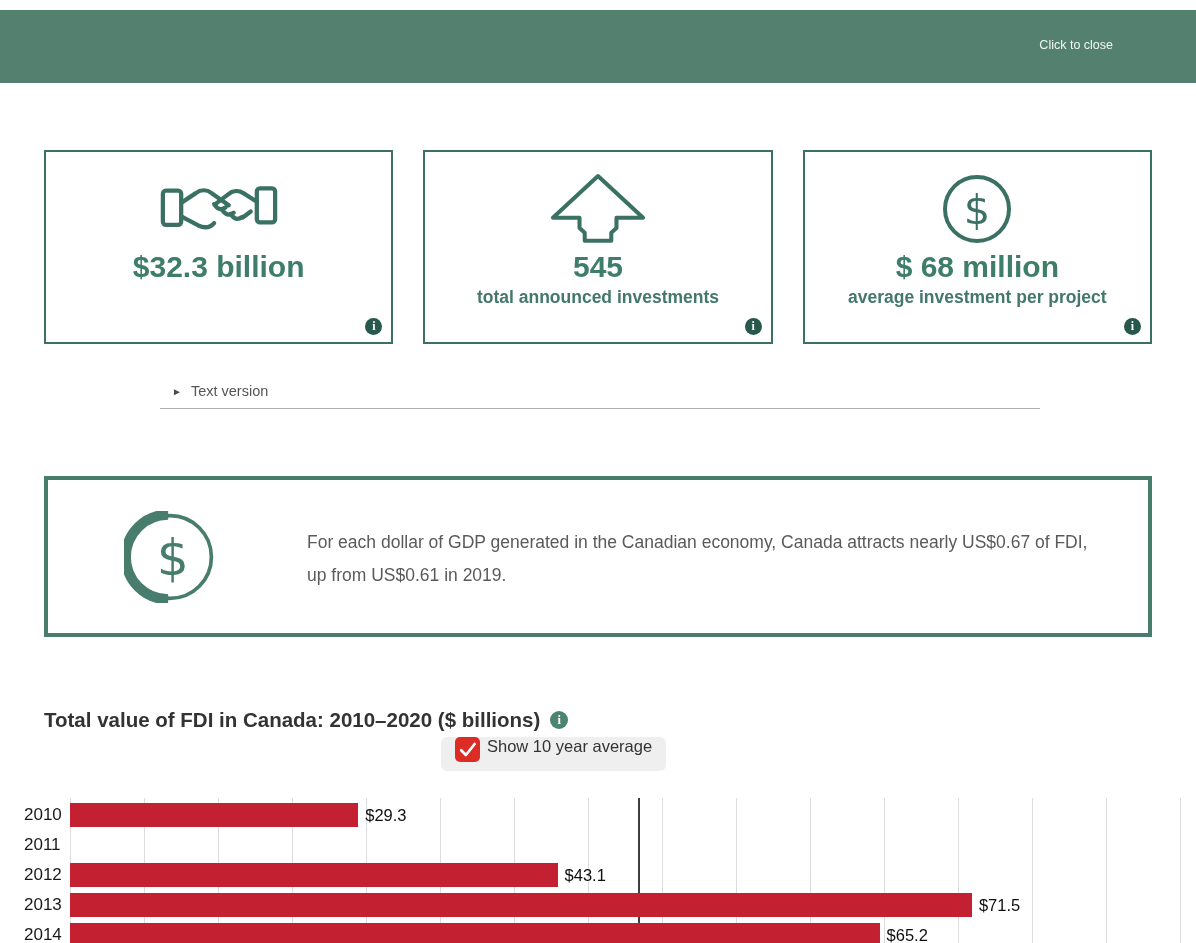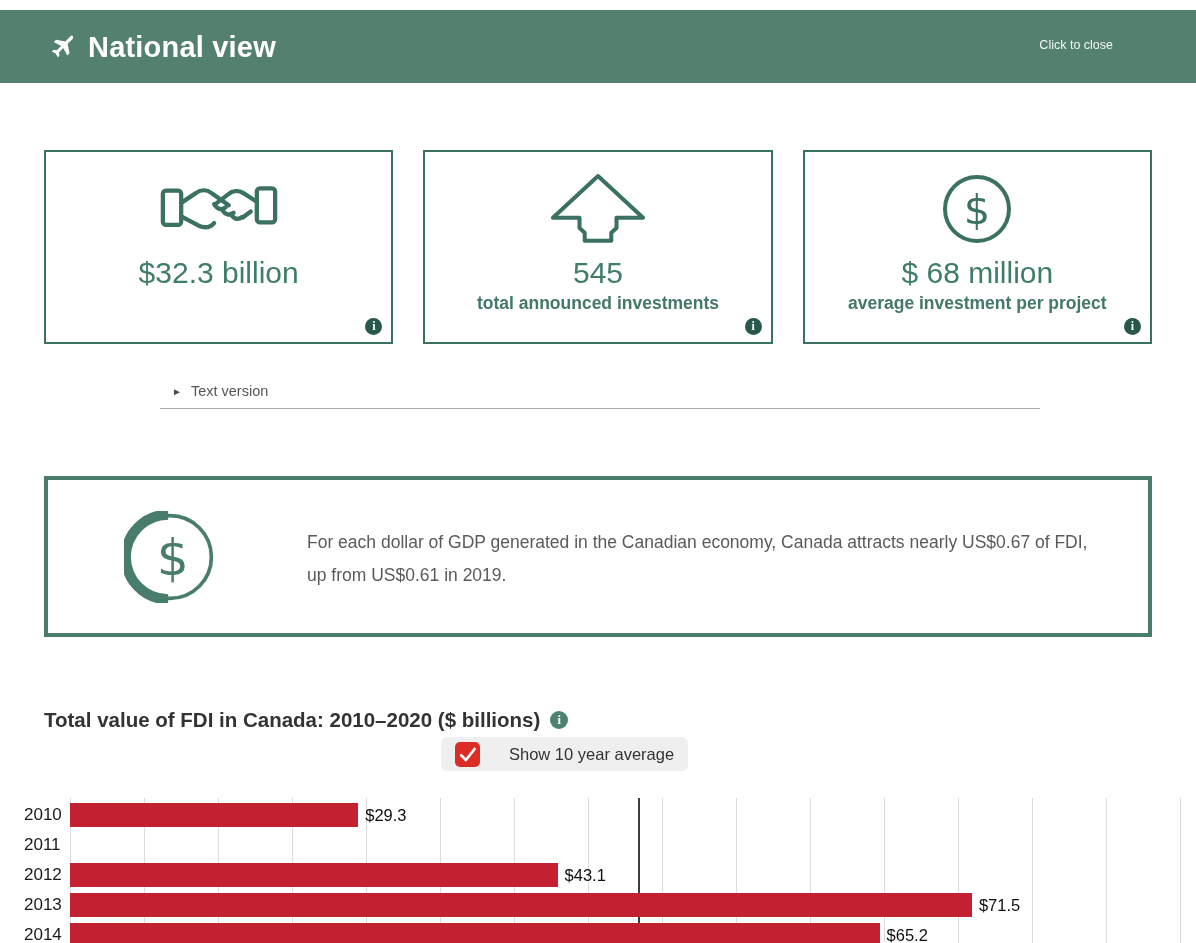--- a/index.html
+++ b/index.html
@@ -15,21 +15,21 @@
                font-size:29px; font-weight:bold; letter-spacing:.2px; }
   .plane { width:27px; height:27px; }
   .close-hint { position:absolute; right:83px; top:28px; color:rgba(255,255,255,.93);
                 font-size:12.5px; cursor:pointer; }
 
   
   .cards { position:absolute; top:150px; left:44px; width:1108px; display:flex; gap:30px; }
   .card { flex:1; height:194px; border:2px solid #3a7163; position:relative;
           text-align:center; padding-top:18px; background:#fff; }
   .card-icon { height:78px; display:flex; align-items:center; justify-content:center; }
-  .card-value { font-size:30px; font-weight:normal; color:#3e7d6a; margin-top:8px; }
+  .card-value { font-size:30px; font-weight:bold; color:#3e7d6a; margin-top:2px; }
   .card-label { font-size:17.5px; font-weight:bold; color:#43786a; margin-top:3px; }
   .info-badge { display:inline-flex; align-items:center; justify-content:center;
                 width:17px; height:17px; border-radius:50%; background:#27584b;
                 color:#fff; font-family:"Liberation Serif", serif; font-weight:bold;
                 font-size:12px; line-height:17px; cursor:pointer; }
   .card-info { position:absolute; right:9px; bottom:7px; }
 
   
   .text-version { position:absolute; top:383px; left:172px; display:flex;
                   align-items:center; gap:9px; color:#555; cursor:pointer; }
@@ -46,21 +46,21 @@
   .callout-text { position:absolute; left:259px; top:46px; color:#5a5a5a;
                   font-size:17.5px; line-height:33px; }
   .callout-text div { white-space:nowrap; }
 
   
   .section-title { position:absolute; top:684px; left:44px; font-size:20.5px;
                    font-weight:bold; color:#333; display:flex; align-items:center; gap:10px;margin-top:24px; }
   .title-info { background:#4c8373; width:18px; height:18px; font-size:12.5px; }
   .checkbox-bar { position:absolute; top:737px; left:441px; height:34px;
                   background:#efefef; border-radius:6px; display:flex;
-                  align-items:center; padding:0 14px; gap:29px; cursor:pointer; }
+                  padding:0 14px; gap:7px; cursor:pointer; }
   .checkbox { width:25px; height:25px; background:#dc2c26; border-radius:5px;
               display:flex; align-items:center; justify-content:center; }
   .checkbox-label { font-size:16.5px; color:#333; }
 
   
   .chart { position:absolute; top:798px; left:0; width:1196px; height:145px; }
   .year-label { position:absolute; left:24px; width:44px; font-size:17px;
                 color:#1a1a1a; line-height:24px; }
   .plot { position:absolute; left:70px; top:0; width:1126px; height:145px; }
   .gridline { position:absolute; top:0; bottom:0; width:1px; background:#dcdcdc; }
@@ -69,26 +69,20 @@
              align-items:center; }
   .bar { height:24px; background:#c32031; flex:none; }
   .bar-label { font-size:16.5px; color:#0f0f0f; margin-left:7px; white-space:nowrap; }
 </style>
 </head>
 <body>
 
 <div class="page">
 
   <header class="hdr">
-    <div class="hdr-title">
-      <svg class="plane" viewBox="0 0 24 24">
-        <path fill="#ffffff" d="M21.8,2.2c1,1,0.6,2.1-0.4,3.1l-3.9,3.9l1.6,8.3l-2,2l-3.5-6.6l-3.9,3.9l0.5,2.9l-1.5,1.5l-1.9-3.4l-3.4-1.9l1.5-1.5l2.9,0.5l3.9-3.9L5.1,7.5l2-2l8.3,1.6l3.9-3.9C20.3,2.2,20.8,1.2,21.8,2.2z"></path>
-      </svg>
-      <span>National view</span>
-    </div>
     <span class="close-hint">Click to close</span>
   </header>
 
   <section class="cards">
 
     <div class="card">
       <div class="card-icon">
         <svg width="122" height="74" viewBox="0 0 200 120" fill="none" stroke="#3a7163" stroke-width="7" stroke-linecap="round" stroke-linejoin="round">
           <rect x="8" y="30" width="30" height="56" rx="5"></rect>
           <rect x="162" y="26" width="30" height="56" rx="5"></rect>

